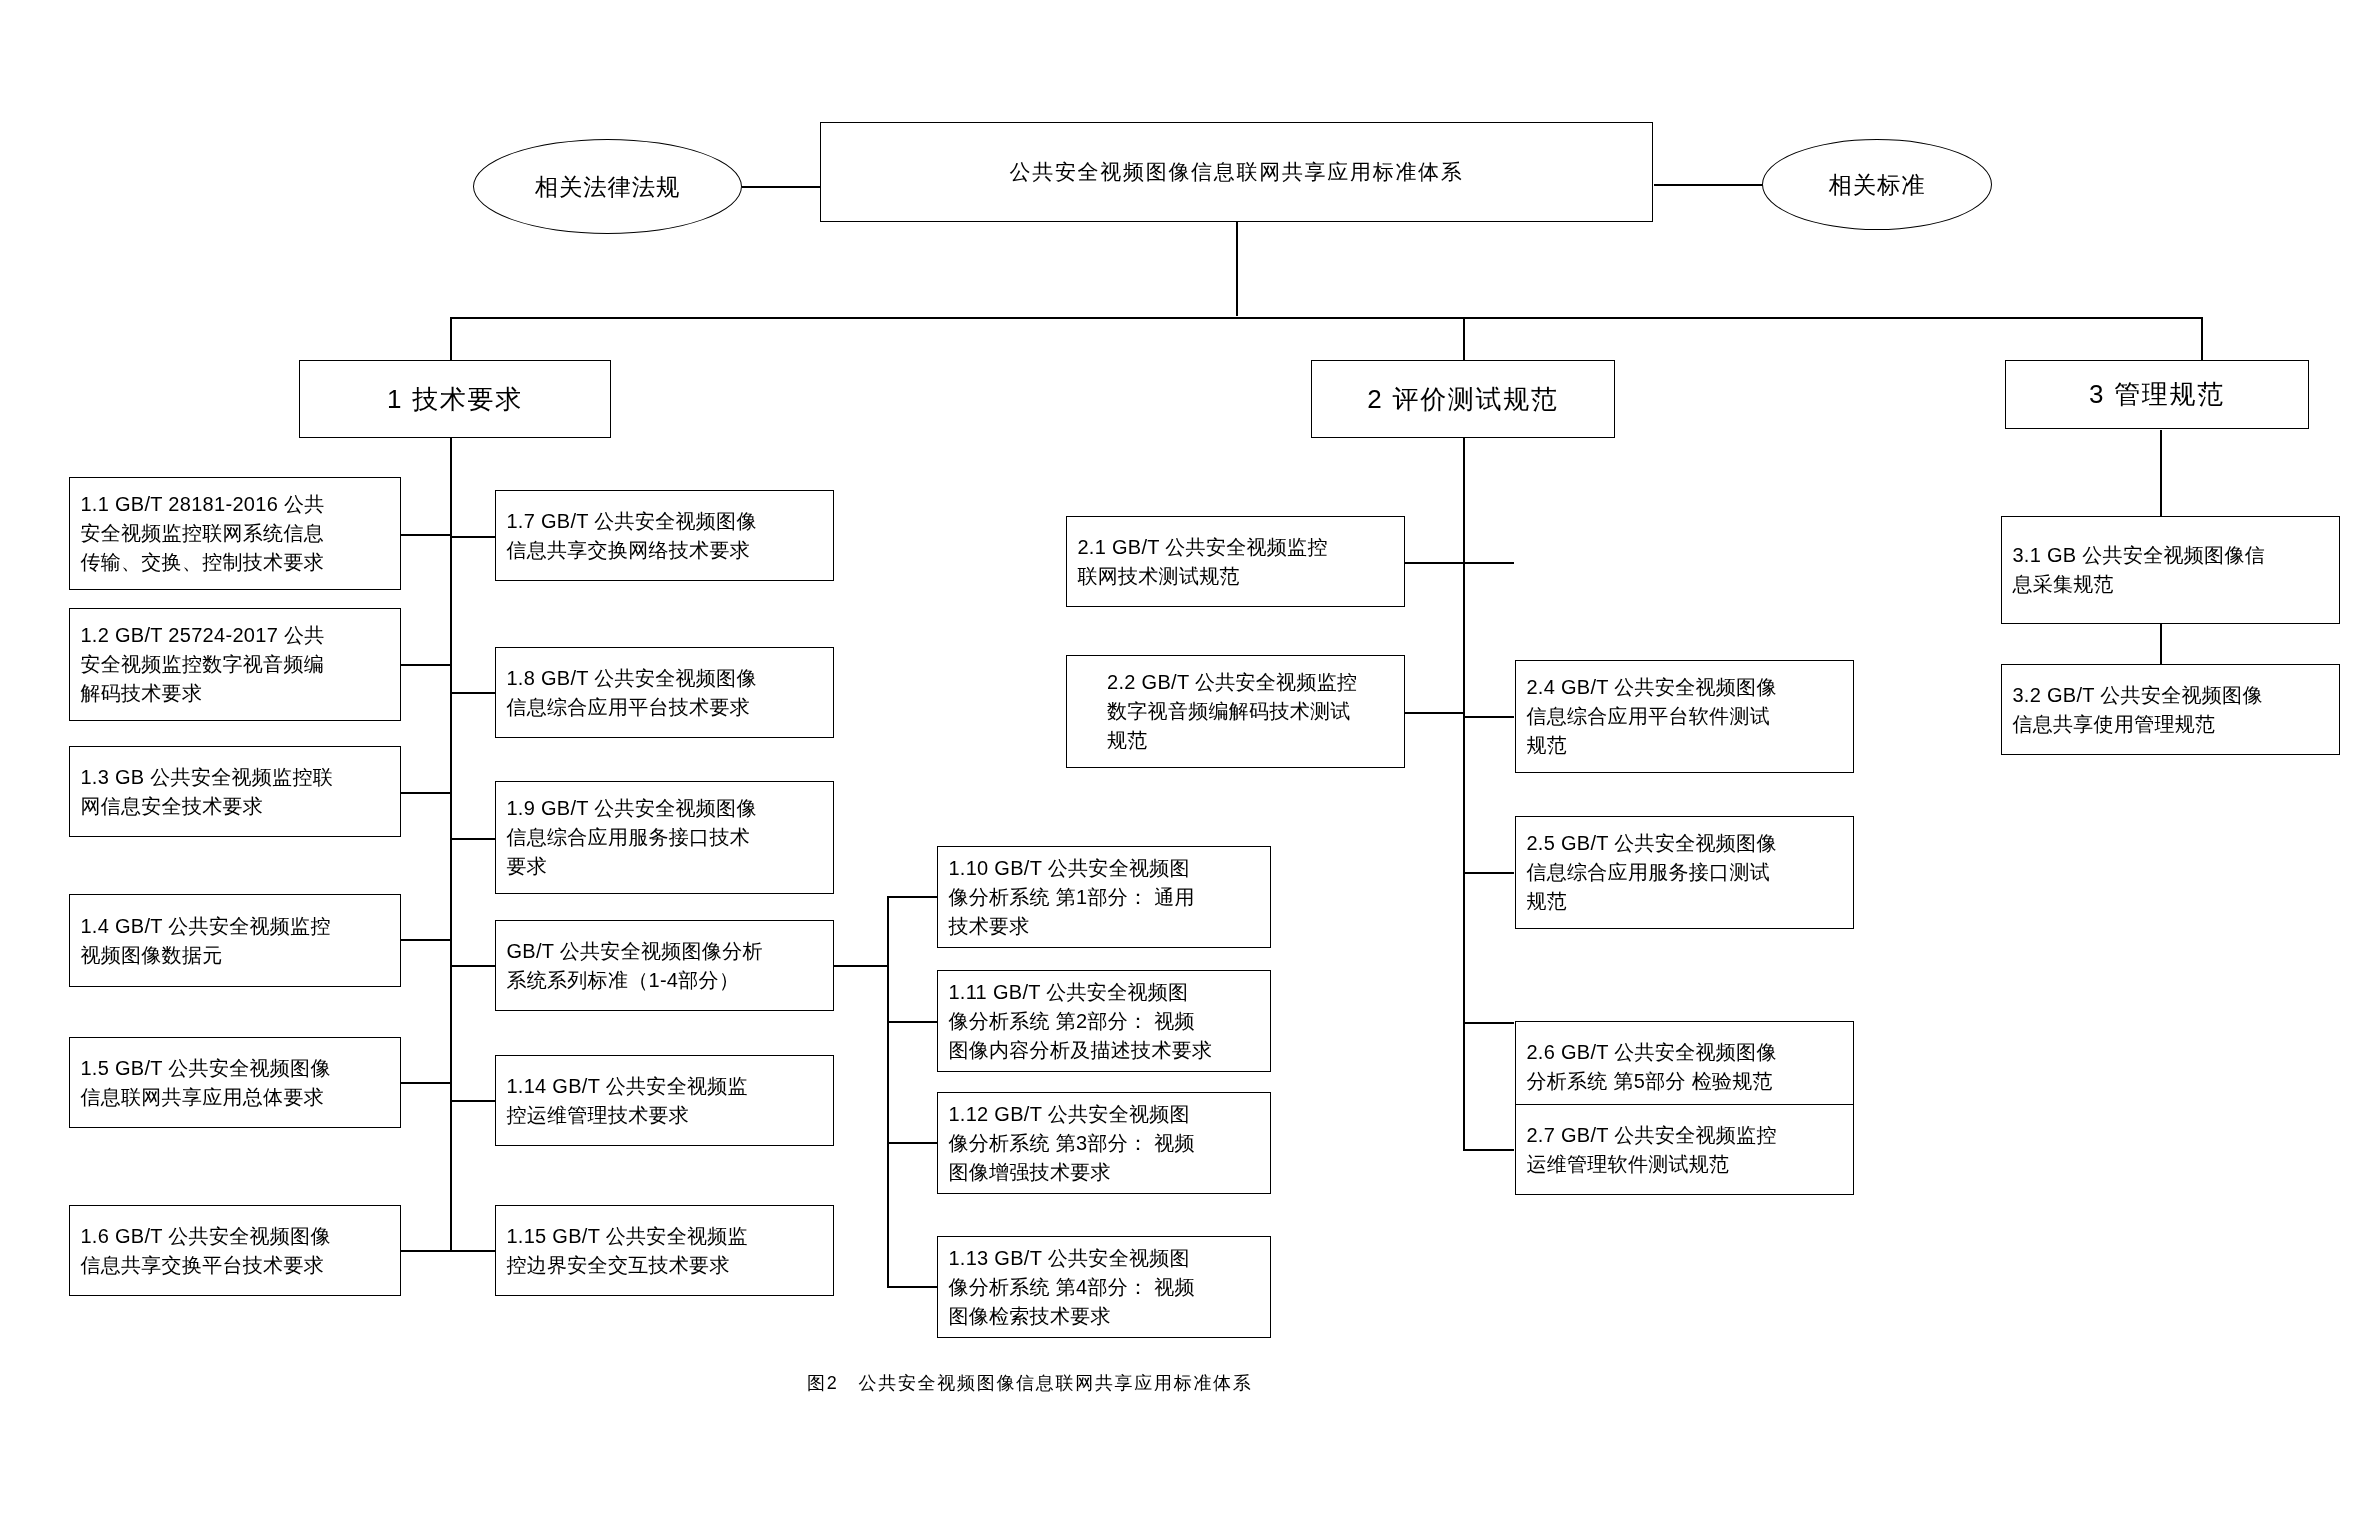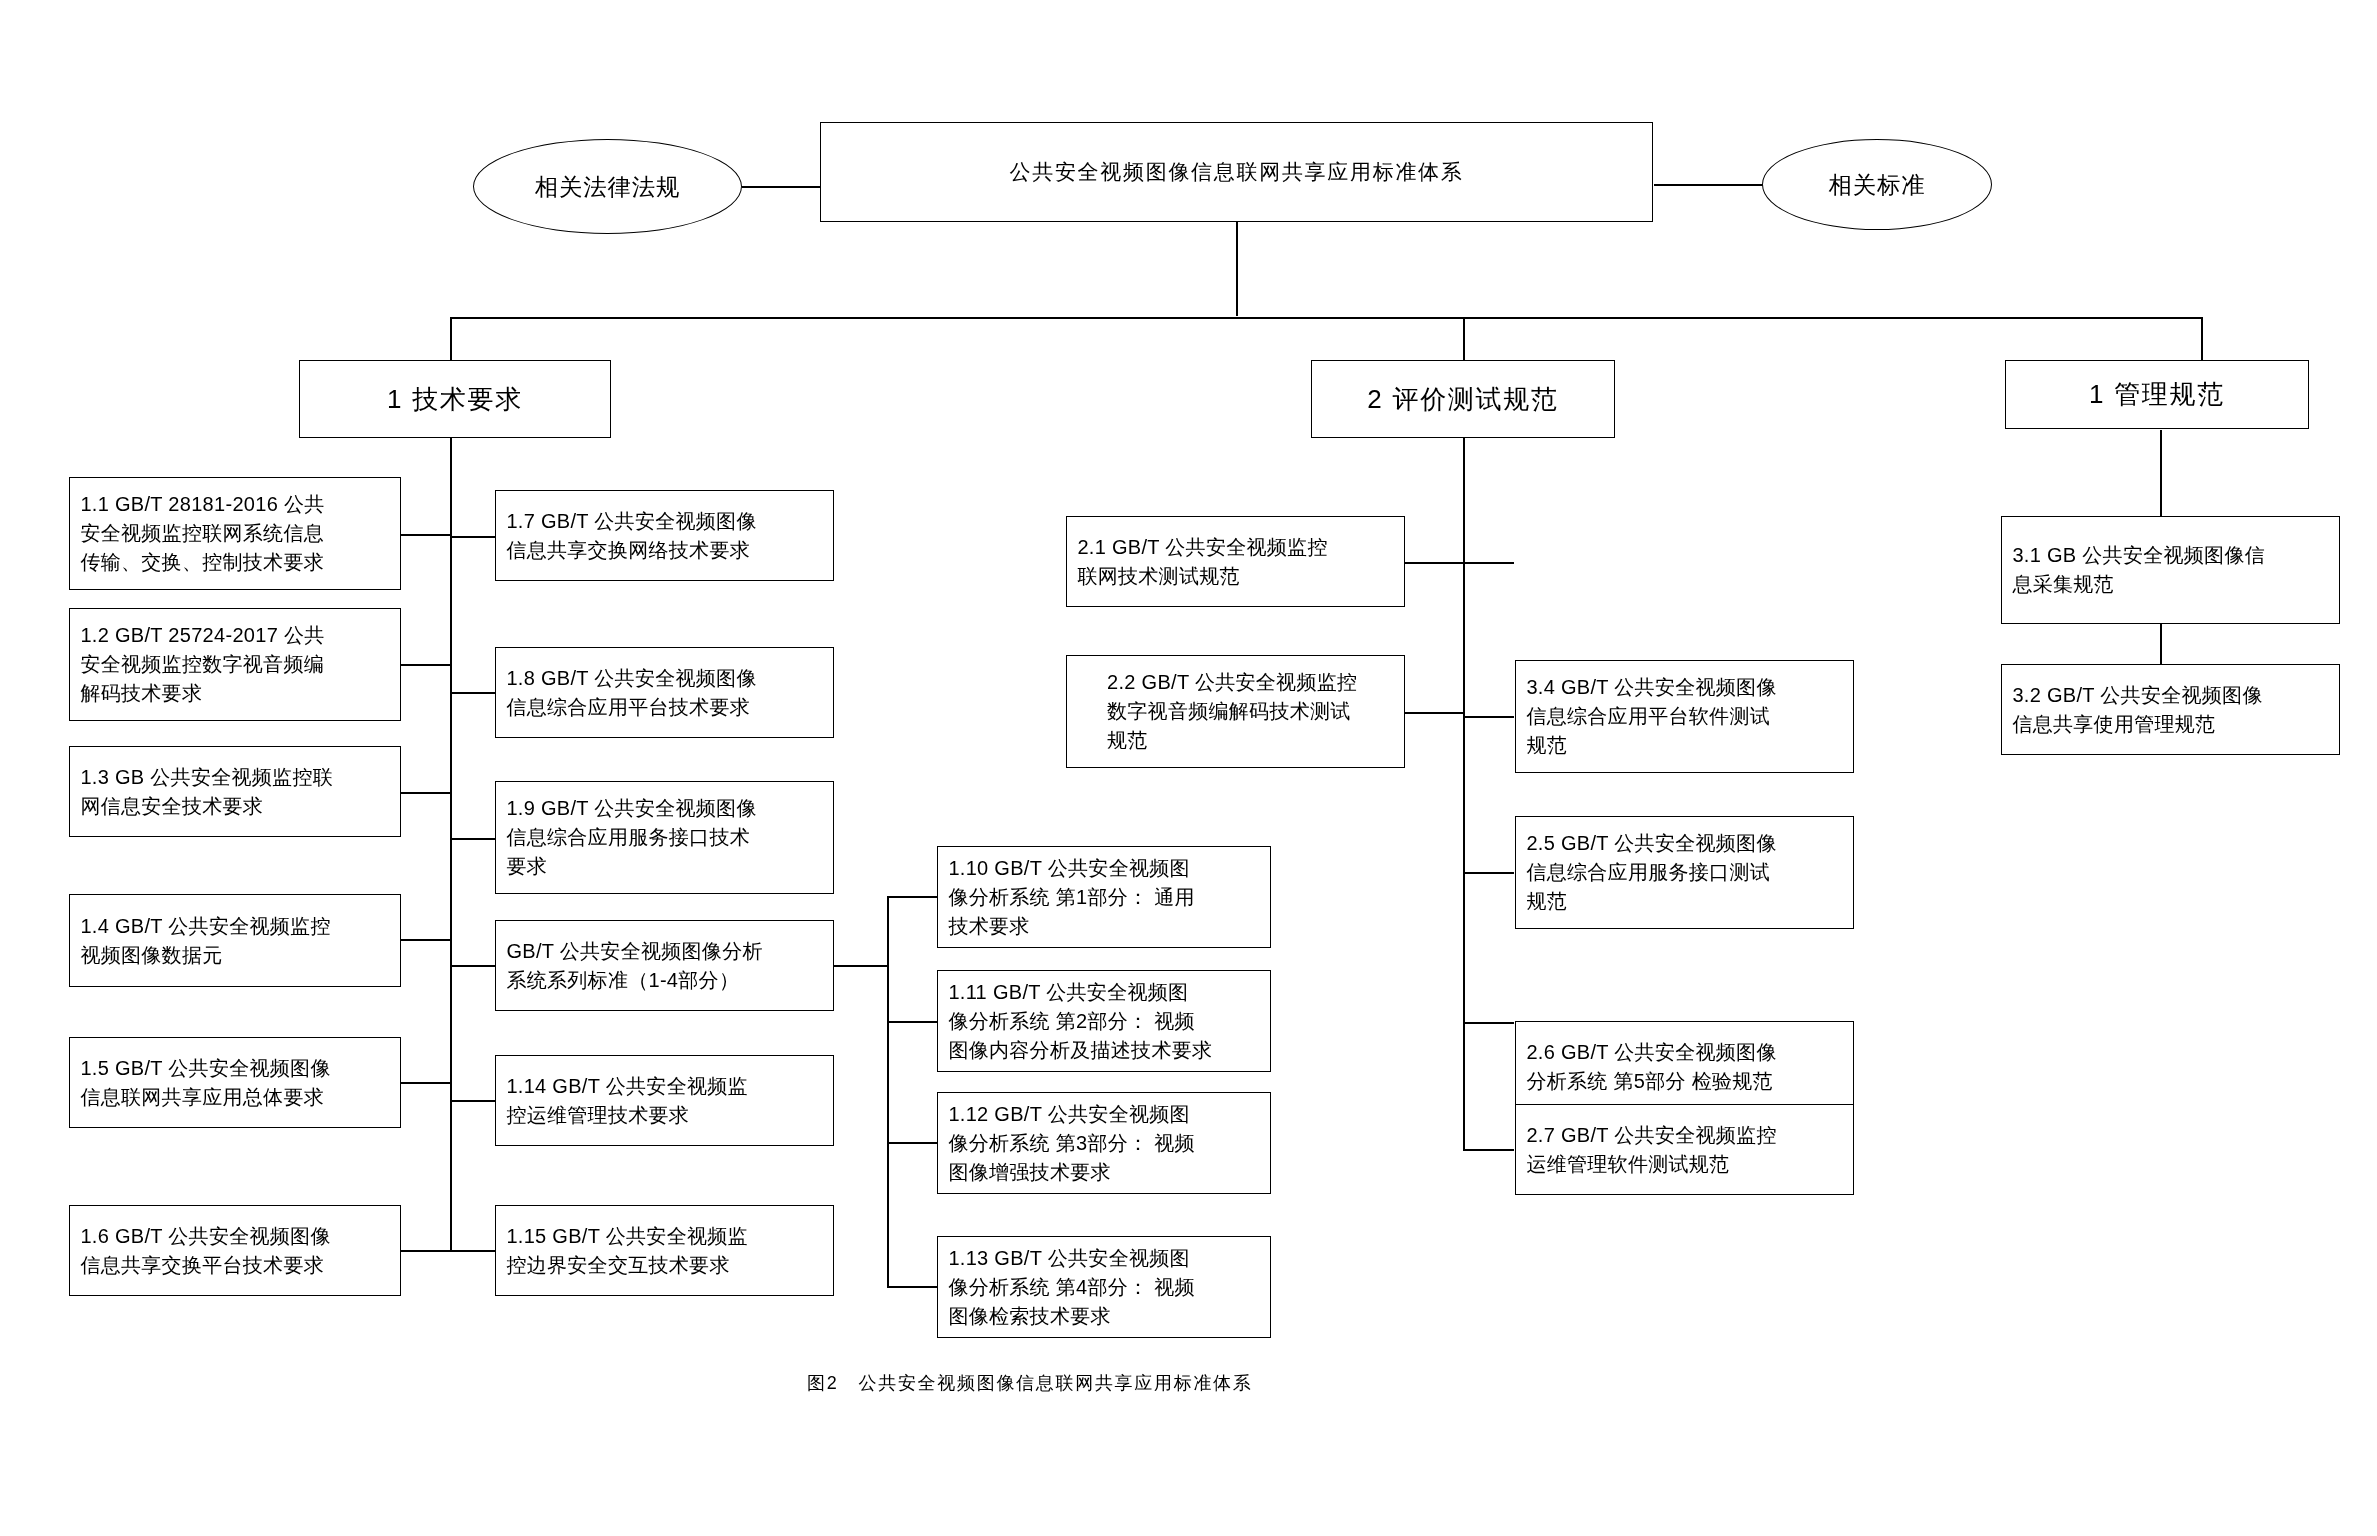--- a/index.html
+++ b/index.html
@@ -107,21 +107,21 @@
   <div class="ln vl" style="left:1463px; top:317px; height:43px;"></div>
   <div class="ln vl" style="left:2201px; top:317px; height:43px;"></div>
 
   <div class="box levelbox" style="left:299px; top:360px; width:312px; height:78px;">
     <span class="txt">1  技术要求</span>
   </div>
   <div class="box levelbox" style="left:1311px; top:360px; width:304px; height:78px;">
     <span class="txt">2  评价测试规范</span>
   </div>
   <div class="box levelbox" style="left:2005px; top:360px; width:304px; height:69px;">
-    <span class="txt">1  管理规范</span>
+    <span class="txt">3  管理规范</span>
   </div>
 
   <div class="ln vl" style="left:450px; top:438px; height:812px;"></div>
 
   <div class="box leafbox" style="left:69px; top:477px; width:332px; height:113px;">
     <span class="txt">1.1 GB/T 28181-2016 公共
 安全视频监控联网系统信息
 传输、交换、控制技术要求</span>
   </div>
   <div class="ln hl" style="left:401px; top:534px; width:49px;"></div>
@@ -236,21 +236,21 @@
   <div class="box leafbox" style="left:1066px; top:655px; width:339px; height:113px;padding-left:40px;">
     <span class="txt">2.2 GB/T 公共安全视频监控
 数字视音频编解码技术测试
 规范</span>
   </div>
   <div class="ln hl" style="left:1404px; top:712px; width:59px;"></div>
 
   <div class="ln hl" style="left:1463px; top:562px; width:51px;"></div>
 
   <div class="box leafbox" style="left:1515px; top:660px; width:339px; height:113px;">
-    <span class="txt">3.4 GB/T 公共安全视频图像
+    <span class="txt">2.4 GB/T 公共安全视频图像
 信息综合应用平台软件测试
 规范</span>
   </div>
   <div class="ln hl" style="left:1463px; top:716px; width:51px;"></div>
 
   <div class="box leafbox" style="left:1515px; top:816px; width:339px; height:113px;">
     <span class="txt">2.5 GB/T 公共安全视频图像
 信息综合应用服务接口测试
 规范</span>
   </div>

